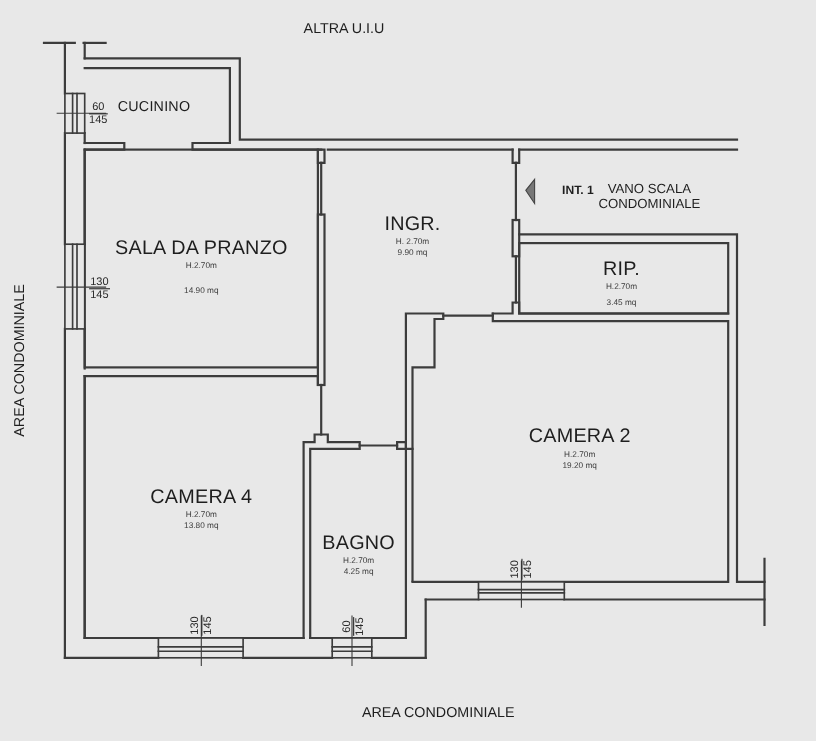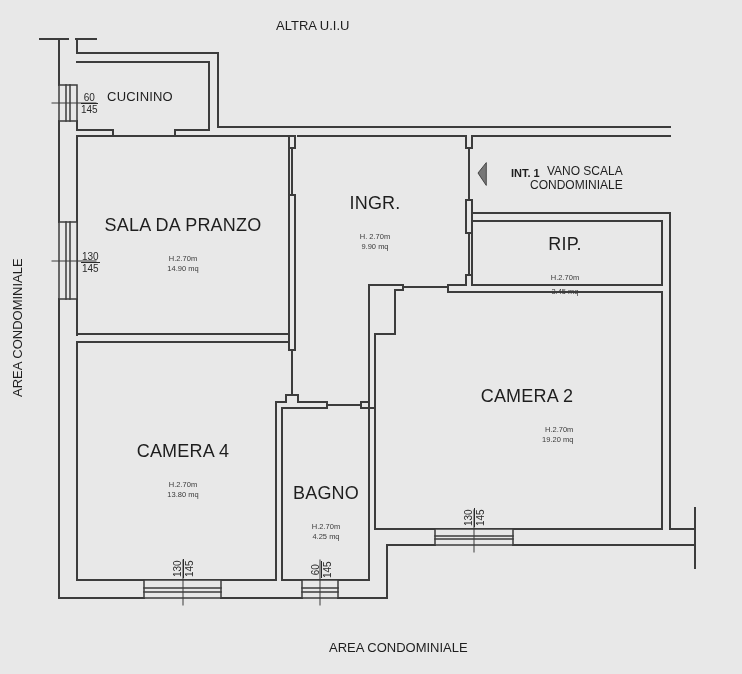--- a/index.html
+++ b/index.html
@@ -2,21 +2,21 @@
 <html><head>
 <meta charset="utf-8">
 <style>
   html, body { margin: 0; padding: 0; }
   body { width: 742px; height: 674px; background: #e8e8e8; position: relative; overflow: hidden;
          font-family: "Liberation Sans", "DejaVu Sans", sans-serif; color: #1e1e1e; }
   #plan { position: absolute; left: 0; top: 0; }
   .lbl { position: absolute; white-space: nowrap; line-height: 1; }
   .room { text-align: center; transform: translateX(-50%); }
   .room .name { font-size: 18px; letter-spacing: 0.2px; }
-  .room .sub { font-size: 7.5px; color: #3a3a3a; margin-top: 20px; line-height: 10px; }
+  .room .sub { font-size: 7.5px; color: #3a3a3a; margin-top: 3px; line-height: 10px; }
   .area { font-size: 13px; }
   .dim { font-size: 10px; color: #2a2a2a; text-align: center; line-height: 11px; }
   .dim .top { border-bottom: 1px solid #2a2a2a; padding: 0 1px; }
   .vdim { transform: rotate(-90deg); transform-origin: left top; }
   .vert { transform: rotate(-90deg); transform-origin: left top; font-size: 13px; }
   .int1 { font-size: 11px; font-weight: bold; }
   .stair { font-size: 12px; text-align: center; line-height: 14px; }
 </style>
 </head>
 <body>
@@ -114,45 +114,45 @@
       <line x1="435" y1="539" x2="513" y2="539"></line>
     <line x1="474" y1="510" x2="474" y2="552" stroke-width="1"></line>
   </g>
 
   <polygon points="486,163 478,173 486,185" fill="#777" stroke="#444" stroke-width="1"></polygon>
 </svg>
 
 <div class="lbl area" style="left:276px; top:19px;">ALTRA U.I.U</div>
 <div class="lbl area" style="left:329px; top:641px;">AREA CONDOMINIALE</div>
 <div class="lbl vert" style="left:11px; top:397px;">AREA CONDOMINIALE</div>
-<div class="lbl stair" style="left:530px; top:164px;text-align:right;">
+<div class="lbl stair" style="left:544px; top:164px;">
   <div>VANO SCALA</div>
   <div>CONDOMINIALE</div>
 </div>
 <div class="lbl int1" style="left:491px; top:168px;margin-left:20px;">INT. 1</div>
 
 <div class="lbl room" style="left:140px; top:90px;">
   <div class="name" style="font-size:13px;">CUCININO</div>
 </div>
 <div class="lbl room" style="left:183px; top:216px;">
   <div class="name">SALA DA PRANZO</div>
   <div class="sub">H.2.70m</div>
-  <div class="sub" style="margin-top:0">14.90 mq</div>
+  <div class="sub" style="margin-top:12px">14.90 mq</div>
 </div>
 <div class="lbl room" style="left:375px; top:194px;">
   <div class="name">INGR.</div>
   <div class="sub">H. 2.70m</div>
   <div class="sub" style="margin-top:0">9.90 mq</div>
 </div>
 <div class="lbl room" style="left:565px; top:235px;text-align:center;">
   <div class="name">RIP.</div>
   <div class="sub">H.2.70m</div>
   <div class="sub" style="margin-top:4px">3.45 mq</div>
 </div>
-<div class="lbl room" style="left:527px; top:387px;text-align:right;">
+<div class="lbl room" style="left:527px; top:387px;">
   <div class="name">CAMERA 2</div>
   <div class="sub">H.2.70m</div>
   <div class="sub" style="margin-top:0">19.20 mq</div>
 </div>
 <div class="lbl room" style="left:183px; top:442px;">
   <div class="name">CAMERA 4</div>
   <div class="sub">H.2.70m</div>
   <div class="sub" style="margin-top:0">13.80 mq</div>
 </div>
 <div class="lbl room" style="left:326px; top:484px;">

